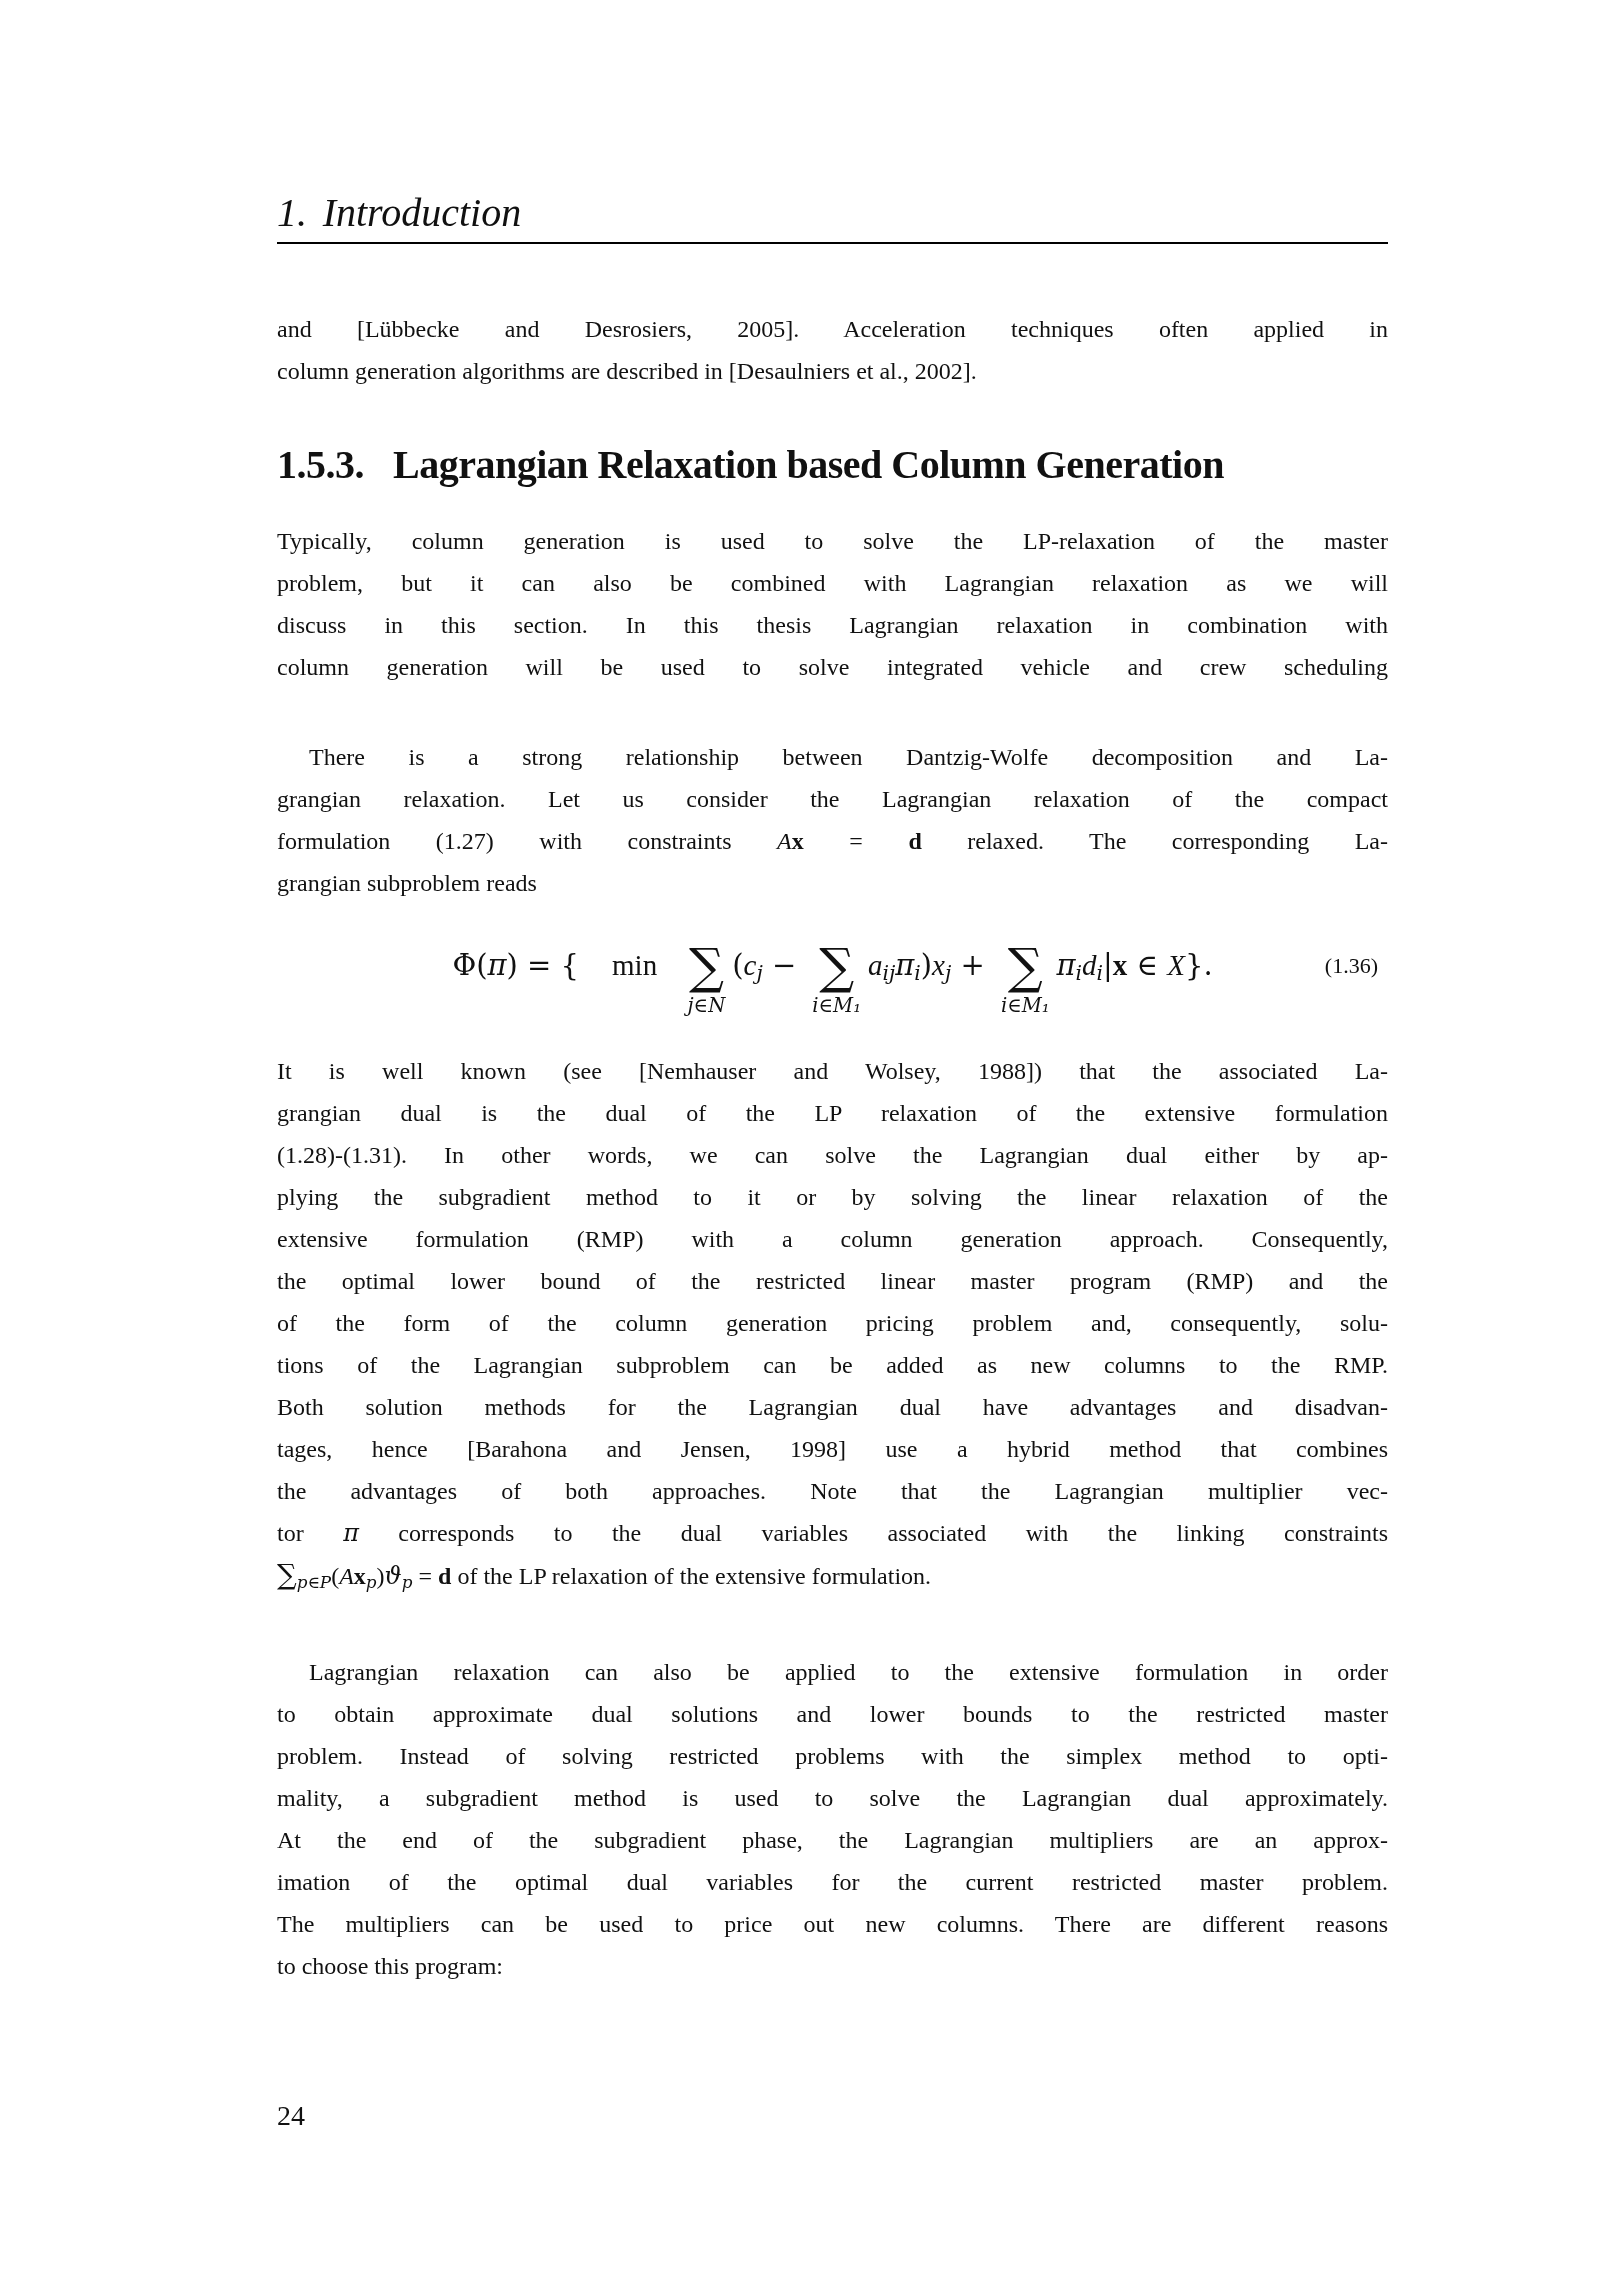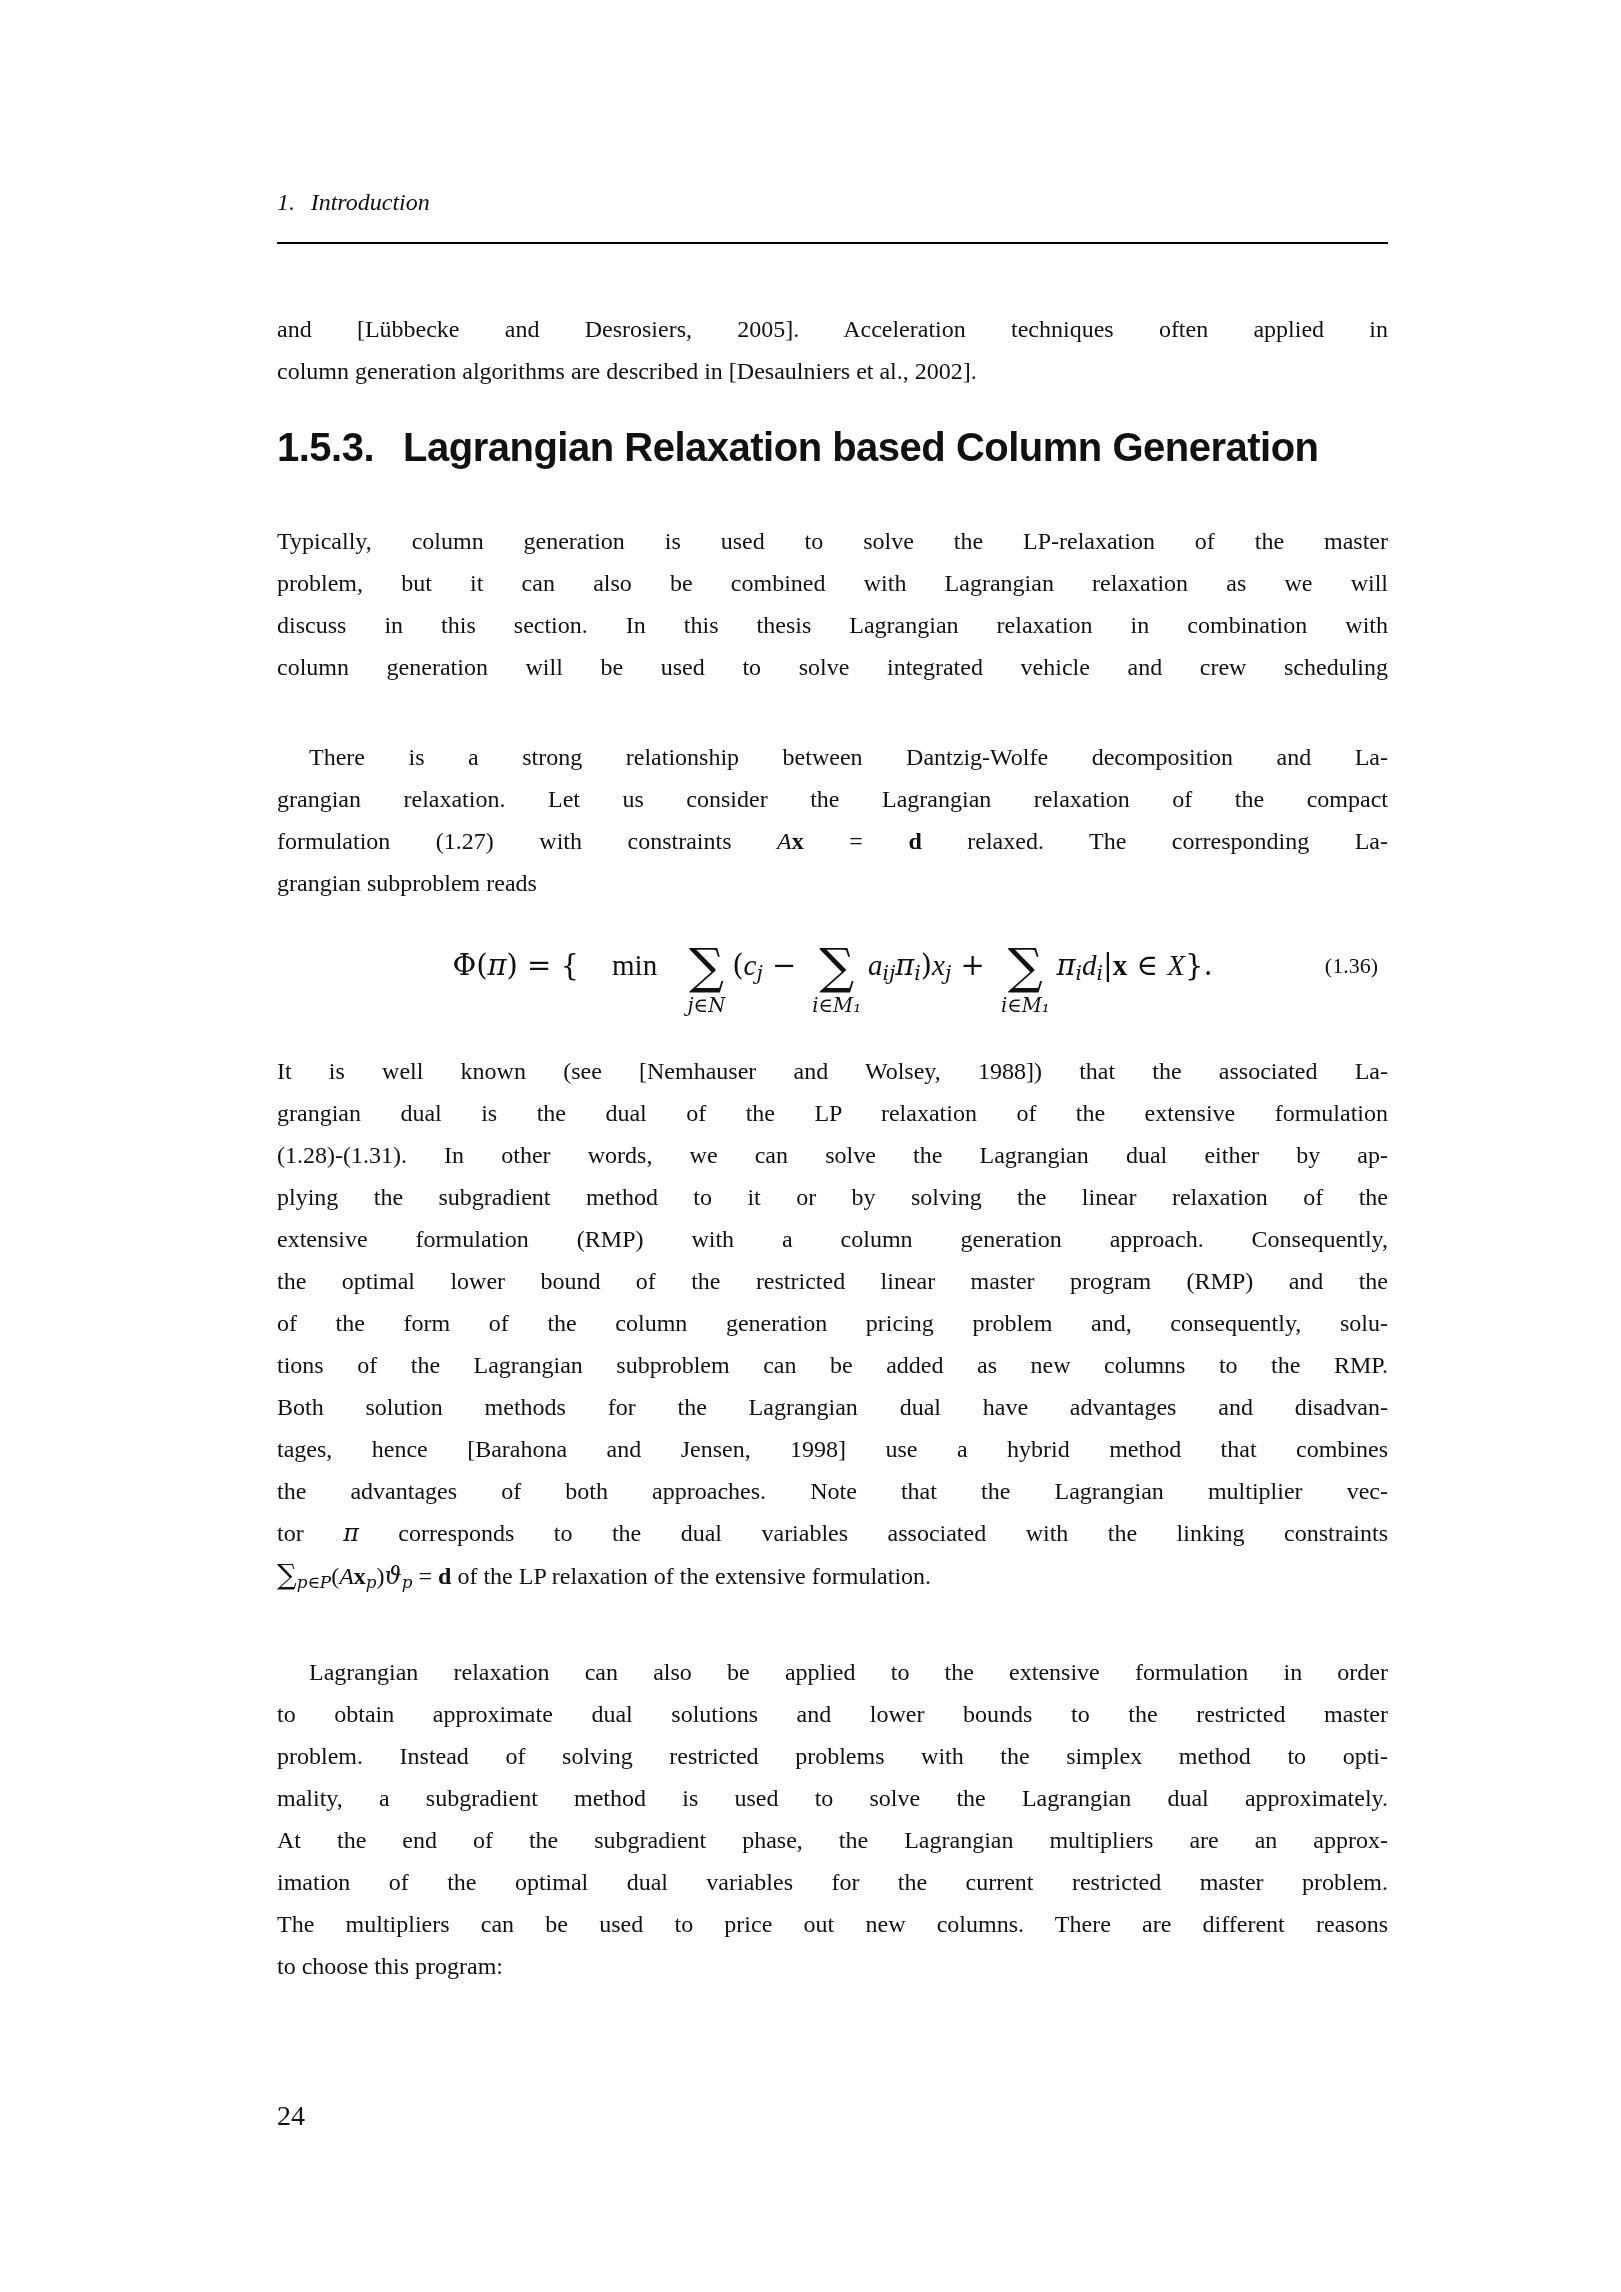--- a/index.html
+++ b/index.html
@@ -9,35 +9,35 @@
     background:#ffffff;
     overflow:hidden;
     font-family:"Liberation Serif",serif;
     color:#111111;
   }
   .abs{position:absolute;}
   .col{left:277px;width:1111px;}
 
   
   .running-header{
-    top:184px;
-    font-size:24px;
+    top:195px;
+    font-size:40px;
     font-style:italic;
     line-height:36px;
     white-space:nowrap;
   }
   .running-header .rh-num{margin-right:15.7px;}
   .header-rule{
     top:242px;height:2px;background:#000000;
   }
 
   
   .section-heading{
-    top:423px;
-    font-family:Liberation Sans, sans-serif;
+    top:441px;
+    font-family:Liberation Serif, serif;
     font-weight:700;
     font-size:40px;
     letter-spacing:-0.5px;
     line-height:48px;
     white-space:nowrap;
   }
   .section-heading .sh-num{margin-right:29px;}
 
   
   .para{

